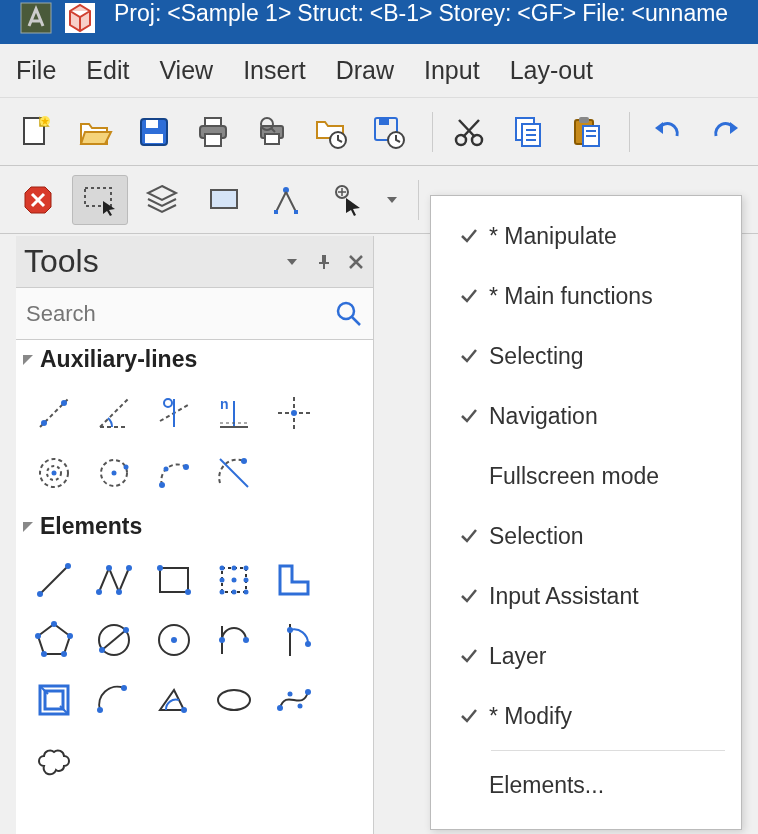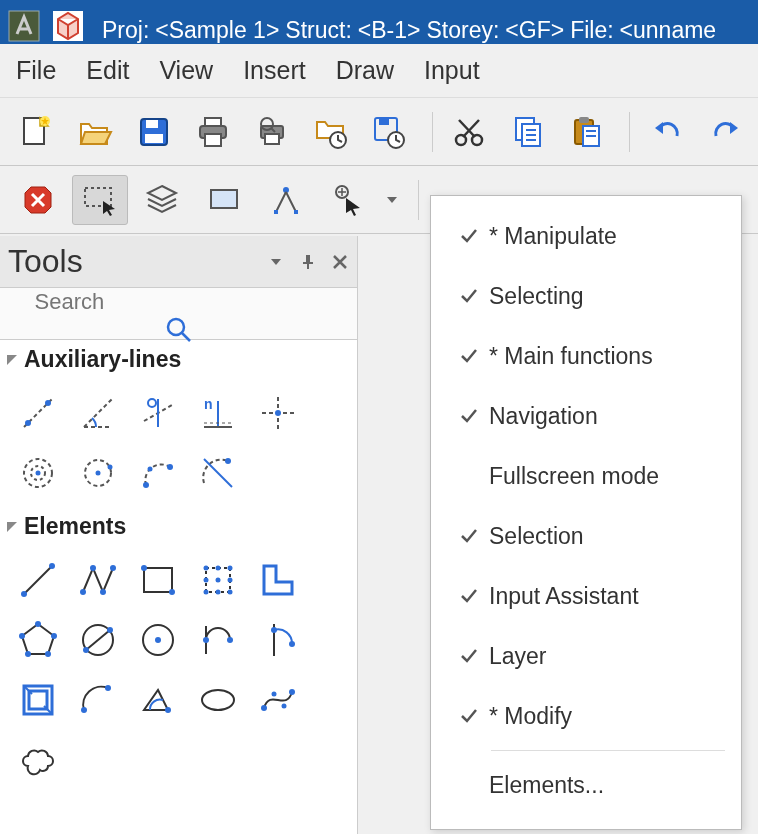--- a/index.html
+++ b/index.html
@@ -11,24 +11,24 @@
     width: 758px;
     height: 834px;
     overflow: hidden;
     position: relative;
   }
 
   .titlebar {
     height: 44px;
     background: #1a5ca8;
     display: flex;
-    align-items: flex-end;
+    align-items: flex-start;
     color: #fff;
     font-size: 23px;
-    padding-left: 6px;
+    padding-left: 18px;
     white-space: nowrap;
     overflow: hidden;
   }
   .titlebar .app-icon, .titlebar .doc-icon {
     width: 36px;
     height: 36px;
     display: flex;
     align-items: center;
     justify-content: center;
     margin-right: 8px;
@@ -76,21 +76,21 @@
   .tsep {
     width: 1px;
     height: 40px;
     background: #ccc;
     margin: 0 10px;
   }
 
   .tools-panel {
     position: absolute;
     top: 236px;
-    left: 0;
+    left: 16px;
     width: 358px;
     bottom: 0;
     background: #fff;
     border-right: 1px solid #ccc;
     display: flex;
     flex-direction: column;
   }
   .tools-header {
     height: 52px;
     background: #e8e8e8;
@@ -115,21 +115,20 @@
     margin-right: 2px;
   }
 
   .search-row {
     height: 52px;
     display: flex;
     align-items: center;
     border-bottom: 1px solid #ccc;
     padding: 0 8px;
     background: #fafafa;
-    flex-direction: column;
   }
   .search-row input {
     flex: 1;
     border: none;
     outline: none;
     font-size: 22px;
     background: transparent;
     color: #444;
   }
   .search-row .searchicon {
@@ -230,20 +229,21 @@
   <span class="tpart">&lt;unname</span>
 </div>
 
 <div class="menubar">
   <div class="menuitem">File</div>
   <div class="menuitem">Edit</div>
   <div class="menuitem">View</div>
   <div class="menuitem">Insert</div>
   <div class="menuitem">Draw</div>
   <div class="menuitem">Input</div>
+  <div class="menuitem">Lay-out</div>
 </div>
 
 <div class="toolbarrow">
   <div class="tbtn">
     <svg width="36" height="36" viewBox="0 0 36 36">
         <rect x="6" y="4" width="20" height="26" fill="#fff" stroke="#444" stroke-width="2"></rect>
         <polygon points="22,4 30,12 22,12" fill="#fde77a" stroke="#c9a20a" stroke-width="1.5"></polygon>
         <circle cx="27" cy="7" r="5" fill="#ffe55a"></circle>
         <path d="M27 3 L28 6 L31 6 L28.5 8 L29.5 11 L27 9.2 L24.5 11 L25.5 8 L23 6 L26 6 Z" fill="#f5b800"></path>
       </svg>
@@ -626,29 +626,29 @@
         </svg>
       </div>
     <span>* Manipulate</span>
   </div>
   <div class="ctx-item">
     <div class="ctx-check">
         <svg width="18" height="18" viewBox="0 0 18 18">
           <path d="M2 9 L7 14 L16 3" stroke="#555" stroke-width="2.5" fill="none"></path>
         </svg>
       </div>
+    <span>* Main functions</span>
+  </div>
+  <div class="ctx-item">
+    <div class="ctx-check">
+        <svg width="18" height="18" viewBox="0 0 18 18">
+          <path d="M2 9 L7 14 L16 3" stroke="#555" stroke-width="2.5" fill="none"></path>
+        </svg>
+      </div>
     <span>Selecting</span>
-  </div>
-  <div class="ctx-item">
-    <div class="ctx-check">
-        <svg width="18" height="18" viewBox="0 0 18 18">
-          <path d="M2 9 L7 14 L16 3" stroke="#555" stroke-width="2.5" fill="none"></path>
-        </svg>
-      </div>
-    <span>* Main functions</span>
   </div>
   <div class="ctx-item">
     <div class="ctx-check">
         <svg width="18" height="18" viewBox="0 0 18 18">
           <path d="M2 9 L7 14 L16 3" stroke="#555" stroke-width="2.5" fill="none"></path>
         </svg>
       </div>
     <span>Navigation</span>
   </div>
   <div class="ctx-item">

